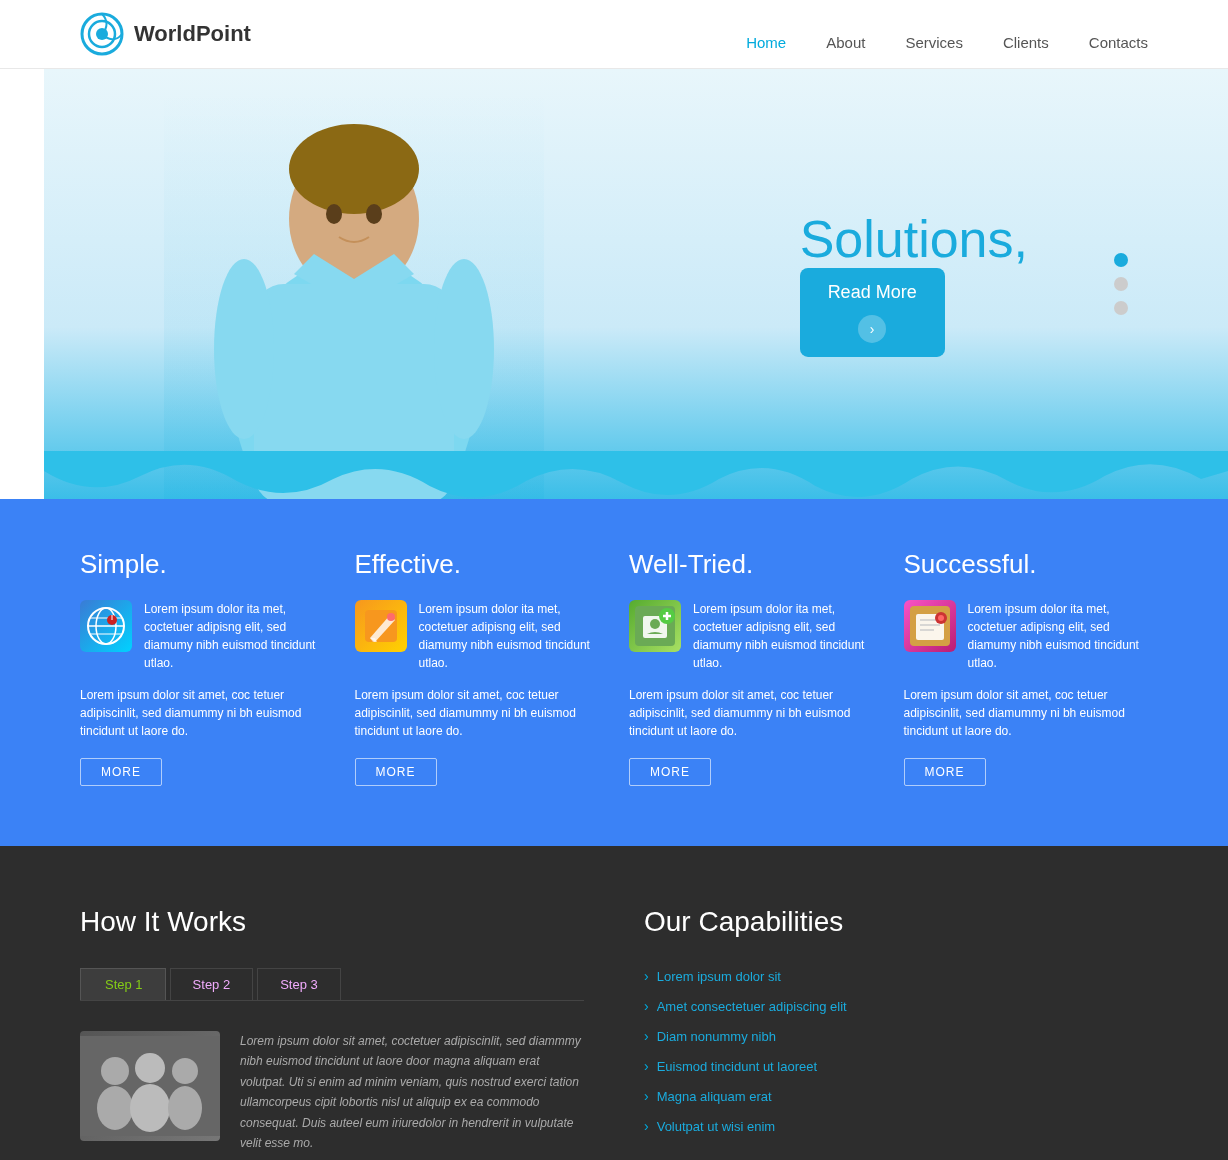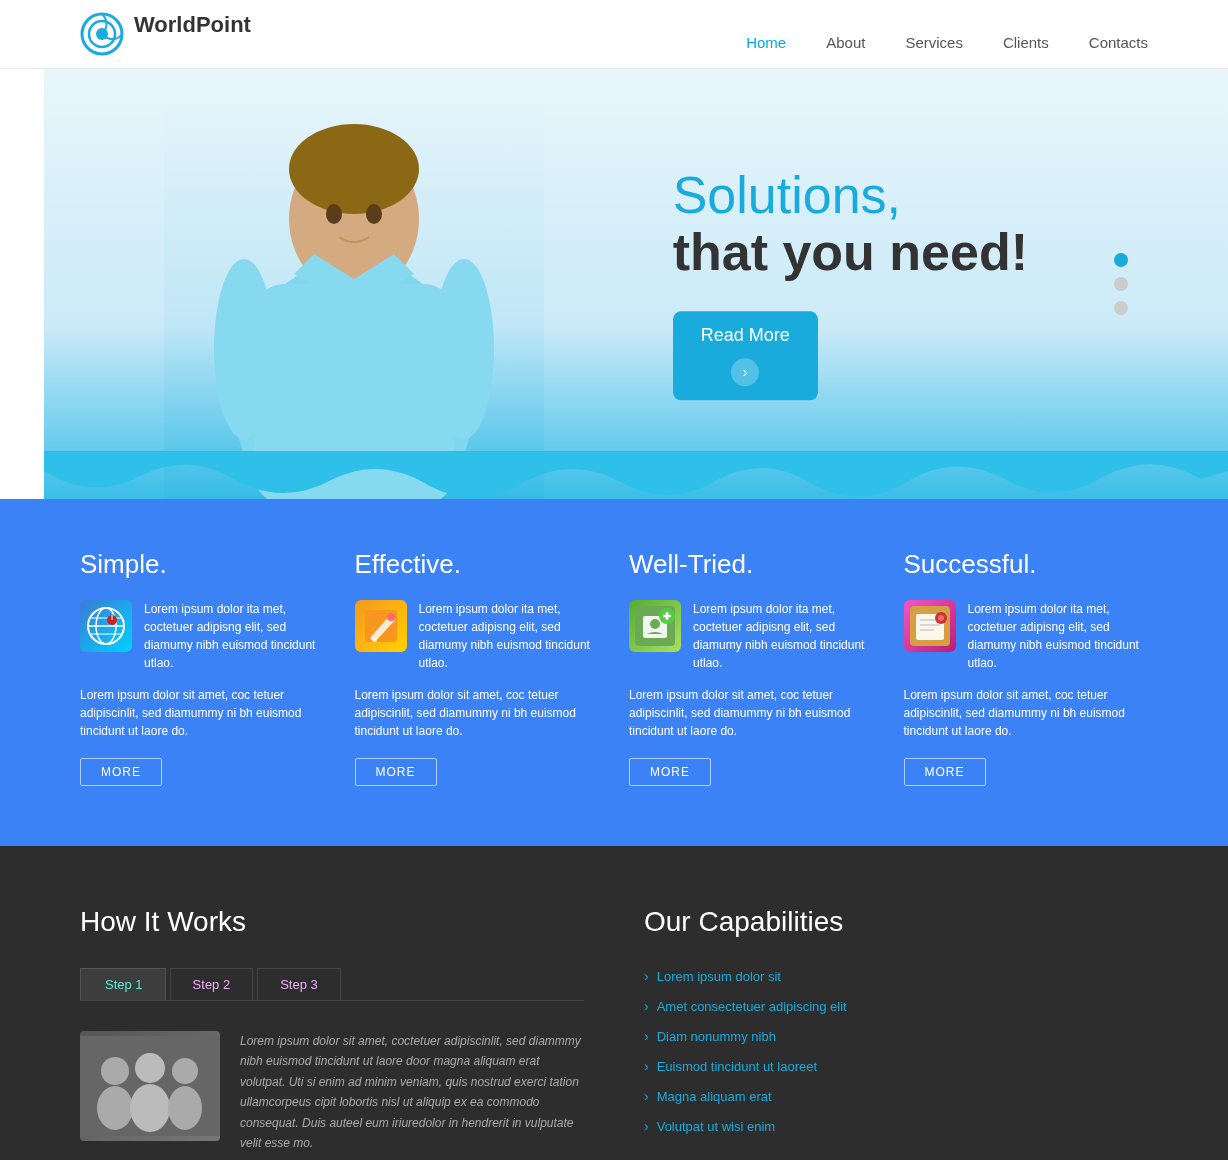--- a/index.html
+++ b/index.html
@@ -11,20 +11,21 @@
       display: flex;
       align-items: center;
       justify-content: space-between;
       padding: 12px 80px;
       border-bottom: 1px solid #e8e8e8;
       position: relative;
       z-index: 10;
     }
     .logo {
       display: flex;
+      align-items: center;
       gap: 10px;
     }
     .logo-icon {
       width: 44px;
       height: 44px;
     }
     .logo-text {
       font-size: 22px;
       font-weight: bold;
       color: #333;
@@ -210,21 +211,21 @@
       padding: 8px 22px;
       font-size: 13px;
       color: #f0abfc;
       cursor: pointer;
       border: 1px solid #444;
       border-bottom: none;
       background: transparent;
       margin-right: 4px;
     }
     .step-tab.active {
-      color: #5eead4;
+      color: #84cc16;
       background: #3d3d3d;
       border-color: #555;
       padding-left: 24px;
     }
     .step-content {
       display: flex;
       gap: 20px;
       margin-top: 10px;
       font-style: italic;
     }
@@ -329,21 +330,20 @@
 
       <rect x="60" y="195" width="200" height="220" rx="30" fill="#87d9f0"></rect>
 
       <ellipse cx="50" cy="260" rx="30" ry="90" fill="#87d9f0"></ellipse>
       <ellipse cx="270" cy="260" rx="30" ry="90" fill="#87d9f0"></ellipse>
     </svg>
   </div>
 
   <div class="hero-content">
     <div class="hero-title-solutions">Solutions,</div>
-    <div class="hero-title-sub">that you need!</div>
     <button class="read-more-btn">
       <span>Read More</span>
       <span class="arrow-circle">›</span>
     </button>
   </div>
 
   <div class="slider-dots">
     <div class="dot active"></div>
     <div class="dot"></div>
     <div class="dot"></div>

